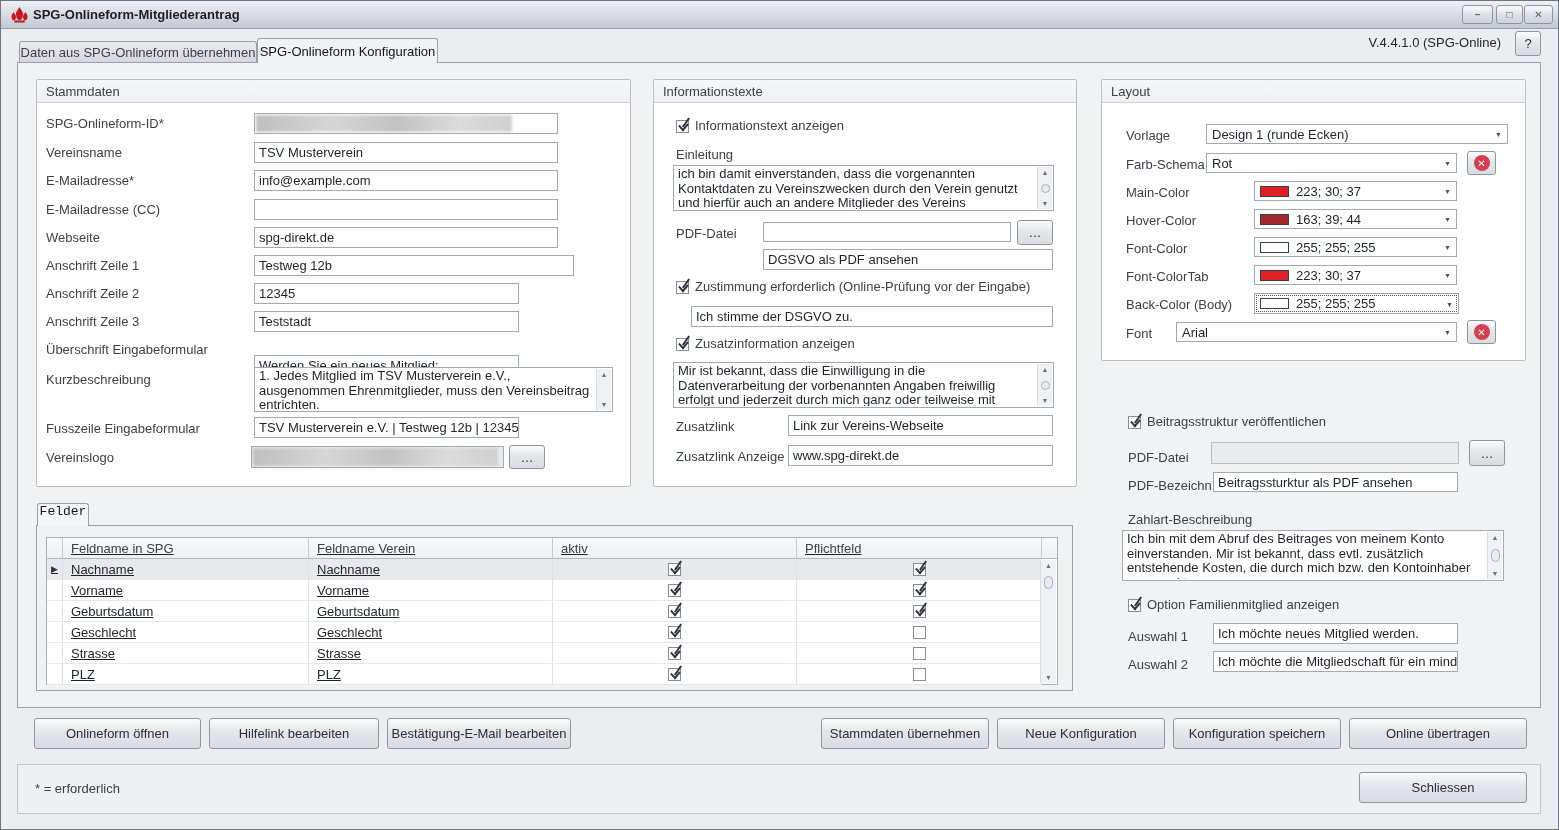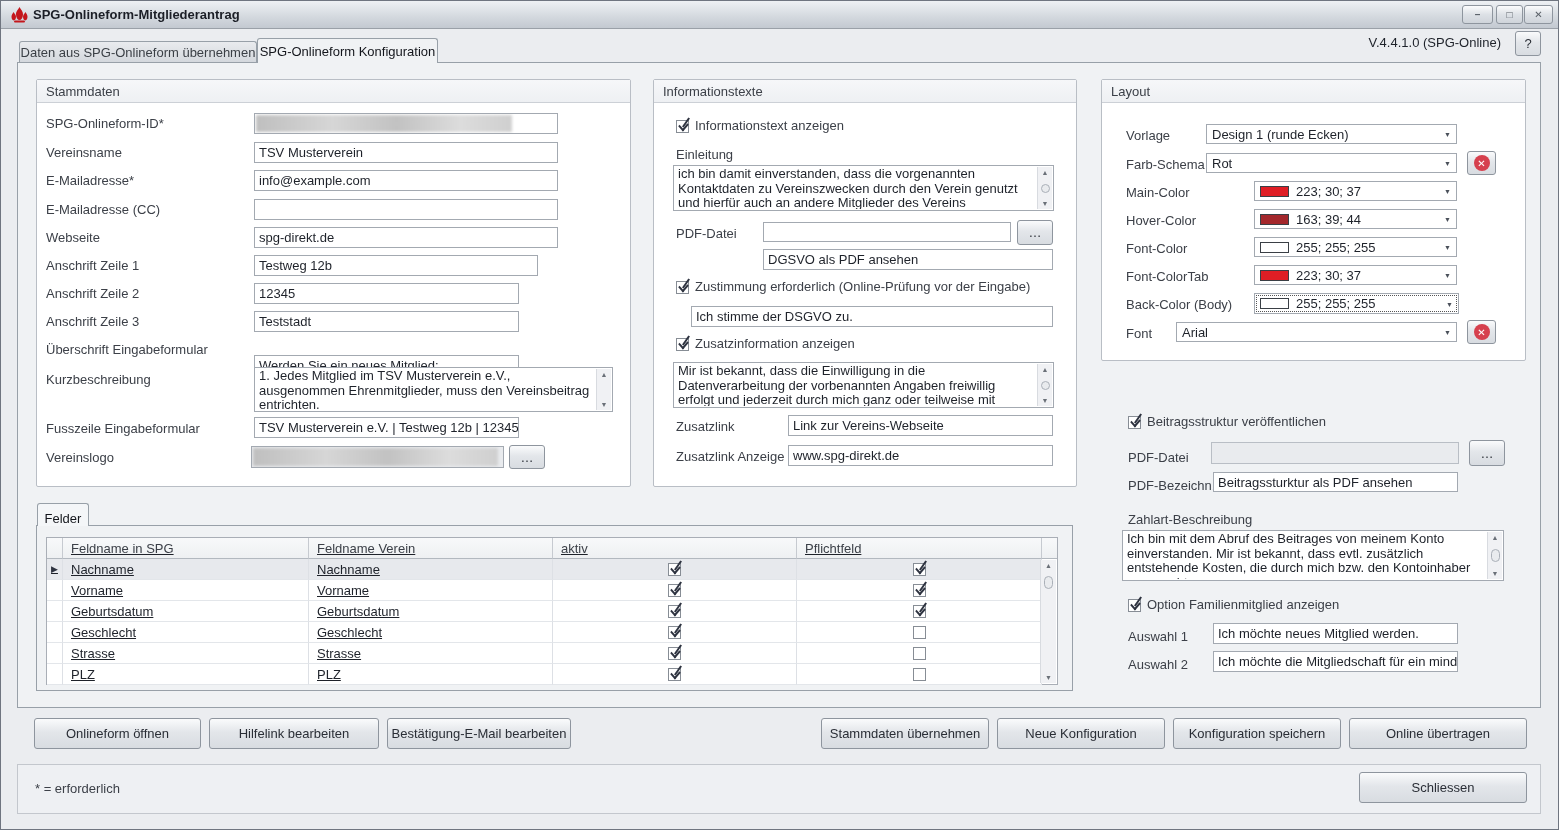--- a/index.html
+++ b/index.html
@@ -53,21 +53,21 @@
   .combo{position:absolute;background:#fff;border:1px solid #a3a9b1;display:flex;align-items:center;
     padding:0 18px 0 5px;overflow:hidden;white-space:nowrap;color:#1e222a;}
   .caret{position:absolute;right:5px;top:50%;transform:translateY(-50%);font-size:7px;color:#4a505a;}
   .combo.focused{outline:1px dotted #555;outline-offset:-3px;}
   .swatch{width:29px;height:11px;border:1px solid #3a3f45;margin-right:7px;flex:none;}
   .redact{position:absolute;left:1px;top:1px;bottom:1px;
     background:linear-gradient(90deg,#bfbfbf,#d6d6d6 30%,#c2c2c2 55%,#dcdcdc 80%,#cfcfcf);filter:blur(1.5px);}
   .disabledfield{position:absolute;background:#e9ebee;border:1px solid #b9bec5;}
   
   .subtab{position:absolute;border:1px solid #98a0a8;border-bottom:none;border-radius:3px 3px 0 0;
-    display:flex;align-items:flex-end;justify-content:center;}
+    display:flex;align-items:flex-start;justify-content:center;font-family:Liberation Mono, monospace;}
   .subtab.active{background:#f4f6f8;z-index:3;color:#14161c;}
   .subtab.inactive{background:linear-gradient(#e9ebee,#d4d8dd);color:#3a3f45;z-index:1;}
   .subpanel{position:absolute;border:1px solid #98a0a8;background:#f0f2f4;z-index:2;}
   .grid{position:absolute;border:1px solid #a9aeb6;background:#fff;}
   .grow{display:flex;height:21px;text-decoration:underline;}
   .th{background:linear-gradient(#f8f9fa,#eef0f2);border-right:1px solid #c6cad0;border-bottom:1px solid #b2b8bf;
     display:flex;align-items:center;padding-left:8px;color:#3c4048;}
   .td{border-right:1px solid #dde0e5;border-bottom:1px solid #e3e6ea;display:flex;align-items:center;padding-left:8px;}
   .tdc{justify-content:center;padding-left:0;}
   .grow.sel .td{background:#e7e9ed;}
@@ -128,21 +128,21 @@
     </div>
     <div class="lbl" style="left:45px;top:144px">Vereinsname</div>
     <div class="inp" style="left:253px;top:141px;width:304px;height:21px">TSV Musterverein</div>
     <div class="lbl" style="left:45px;top:172px">E-Mailadresse*</div>
     <div class="inp" style="left:253px;top:169px;width:304px;height:21px">info@example.com</div>
     <div class="lbl" style="left:45px;top:201px">E-Mailadresse (CC)</div>
     <div class="inp" style="left:253px;top:198px;width:304px;height:21px"></div>
     <div class="lbl" style="left:45px;top:229px">Webseite</div>
     <div class="inp" style="left:253px;top:226px;width:304px;height:21px">spg-direkt.de</div>
     <div class="lbl" style="left:45px;top:257px">Anschrift Zeile 1</div>
-    <div class="inp" style="left:253px;top:254px;width:284px;height:21px">Testweg 12b</div>
+    <div class="inp" style="left:253px;top:254px;width:320px;height:21px">Testweg 12b</div>
     <div class="lbl" style="left:45px;top:285px">Anschrift Zeile 2</div>
     <div class="inp" style="left:253px;top:282px;width:265px;height:21px">12345</div>
     <div class="lbl" style="left:45px;top:313px">Anschrift Zeile 3</div>
     <div class="inp" style="left:253px;top:310px;width:265px;height:21px">Teststadt</div>
     <div class="lbl" style="left:45px;top:341px">Überschrift Eingabeformular</div>
     <div class="inp" style="left:253px;top:354px;width:265px;height:21px">Werden Sie ein neues Mitglied:</div>
     <div class="lbl" style="left:45px;top:371px">Kurzbeschreibung</div>
     <div class="txtarea" style="left:253px;top:366px;width:359px;height:45px">
       <div class="tatext">1. Jedes Mitglied im TSV Musterverein e.V., ausgenommen Ehrenmitglieder, muss den Vereinsbeitrag entrichten.</div>
       <div class="vscroll">
@@ -199,21 +199,21 @@
     <div class="inp" style="left:787px;top:414px;width:265px;height:21px">Link zur Vereins-Webseite</div>
     <div class="lbl" style="left:675px;top:448px">Zusatzlink Anzeige</div>
     <div class="inp" style="left:787px;top:444px;width:265px;height:21px">www.spg-direkt.de</div>
   </div>
 
   <div class="gb" style="left:1100px;top:78px;width:425px;height:282px;z-index:4">
     <div class="gbtitle">Layout</div>
   </div>
   <div style="z-index:5;position:absolute;left:0;top:0">
     <div class="lbl" style="left:1125px;top:127px">Vorlage</div>
-    <div class="combo" style="left:1205px;top:123px;width:251px;height:20px">
+    <div class="combo" style="left:1205px;top:123px;width:302px;height:20px">
       <span>Design 1 (runde Ecken)</span>
       <span class="caret">▼</span>
     </div>
     <div class="lbl" style="left:1125px;top:156px">Farb-Schema</div>
     <div class="combo" style="left:1205px;top:152px;width:251px;height:20px">
       <span>Rot</span>
       <span class="caret">▼</span>
     </div>
     <div class="btn" style="left:1466px;top:150px;width:29px;height:24px">
       <span class="xcirc">✕</span>

